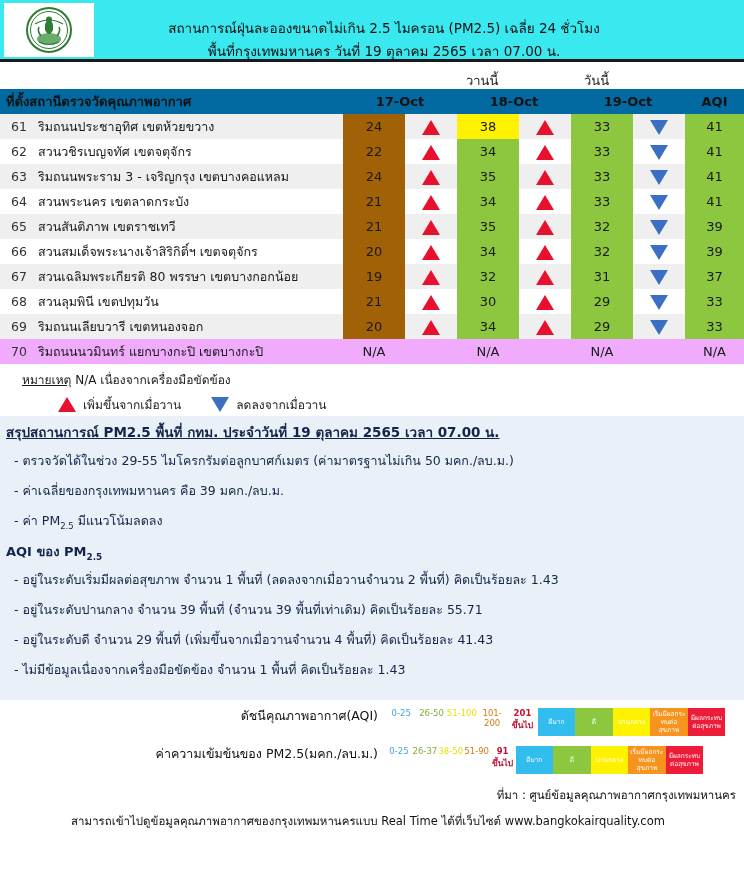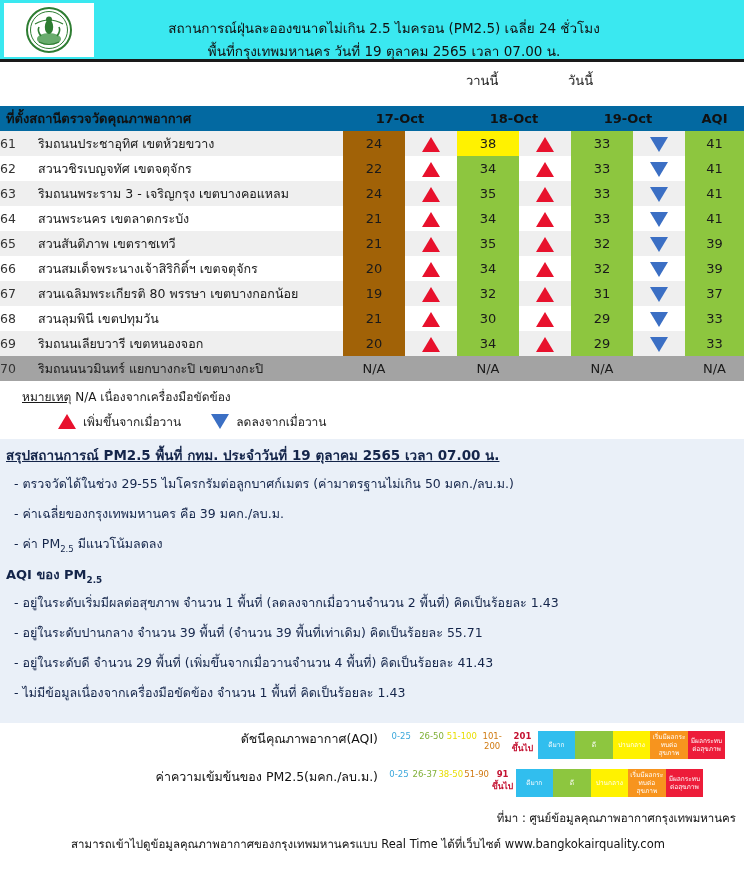--- a/index.html
+++ b/index.html
@@ -39,32 +39,32 @@
     line-height: 1.7;
     margin-top: 20px;
   }
   .header-line2 {
     font-size: 13.5px; color: #111; font-weight: 500;
     line-height: 1.7;
   }
 
   
   .subhead {
-    height: 44px;
+    height: 27px;
     position: relative;
     background: #ffffff;
   }
   .subhead .lbl {
     position: absolute;
     top: 8px;
     font-size: 13px;
     color: #1b1b1b;
   }
   .subhead .lbl-yesterday { left: 466px; }
-  .subhead .lbl-today     { left: 568px; }
+  .subhead .lbl-today     { left: 584px; }
 
   
   table.aqi {
     width: 744px;
     border-collapse: collapse;
     table-layout: fixed;
     font-size: 13px;
   }
   table.aqi th, table.aqi td { padding: 0; }
   .col-no    { width: 38px; }
@@ -83,23 +83,23 @@
     font-size: 13px;
     color: #111;
     text-align: center;
     vertical-align: middle;
   }
   thead tr.hdr th.left { text-align: left; padding-left: 6px; }
 
   tbody tr { height: 25px; }
   tbody tr:nth-child(odd)  { background: #EFEFEF; }
   tbody tr:nth-child(even) { background: #FFFFFF; }
-  tbody tr.row-na { background: #a3a3a3; }
-
-  td.no   { color: #333; font-size: 12.5px; }
+  tbody tr.row-na { background: #f0abfc; }
+
+  td.no   { text-align: center; color: #333; font-size: 12.5px; }
   td.name { text-align: left; padding-left: 4px; color: #1a1a1a; font-size: 12.5px; white-space: nowrap; }
   td.val  { text-align: center; font-size: 13px; color: #1a1a1a; }
   td.arrow{ text-align: center; }
 
   .v-blue   { background: #a16207; color:#1d3a52; }
   .v-green  { background: #8DC63F; color:#1f2d0d; }
   .v-yellow { background: #FFF200; color:#3a3400; }
   .v-none   { background: transparent; color:#333; }
 
   .tri-up {
@@ -123,21 +123,21 @@
   .notes .note1 u { text-decoration: underline; }
   .notes .legend-line {
     margin-left: 36px;
     display: flex; align-items: center; gap: 7px;
     font-size: 12px;
   }
   .notes .legend-line .sp { width: 16px; display:inline-block; }
 
   
   .summary {
-    margin-top: 8px;
+    margin-top: 2px;
     background: #EAF0F8;
     padding: 5px 16px 10px 6px;
     font-size: 13px;
     color: #14254a;
   }
   .summary .sum-title {
     font-weight: 700;
     text-decoration: underline;
     font-size: 13.5px;
     margin-bottom: 8px;

